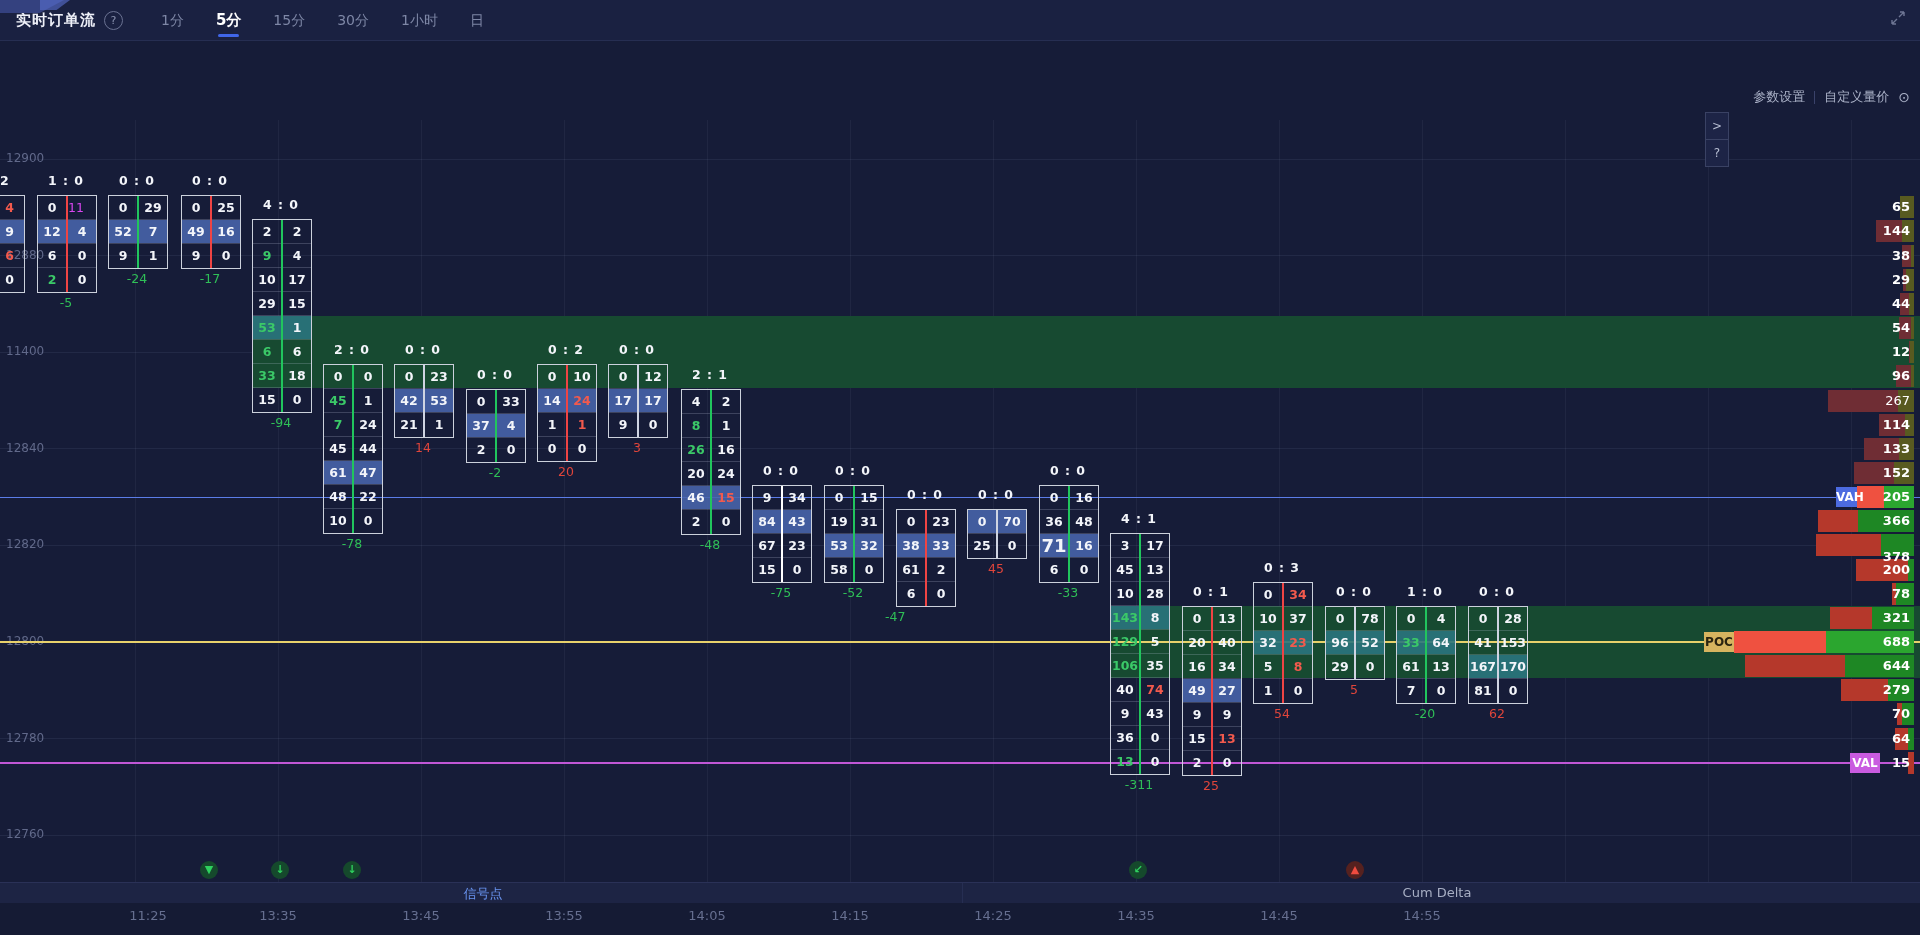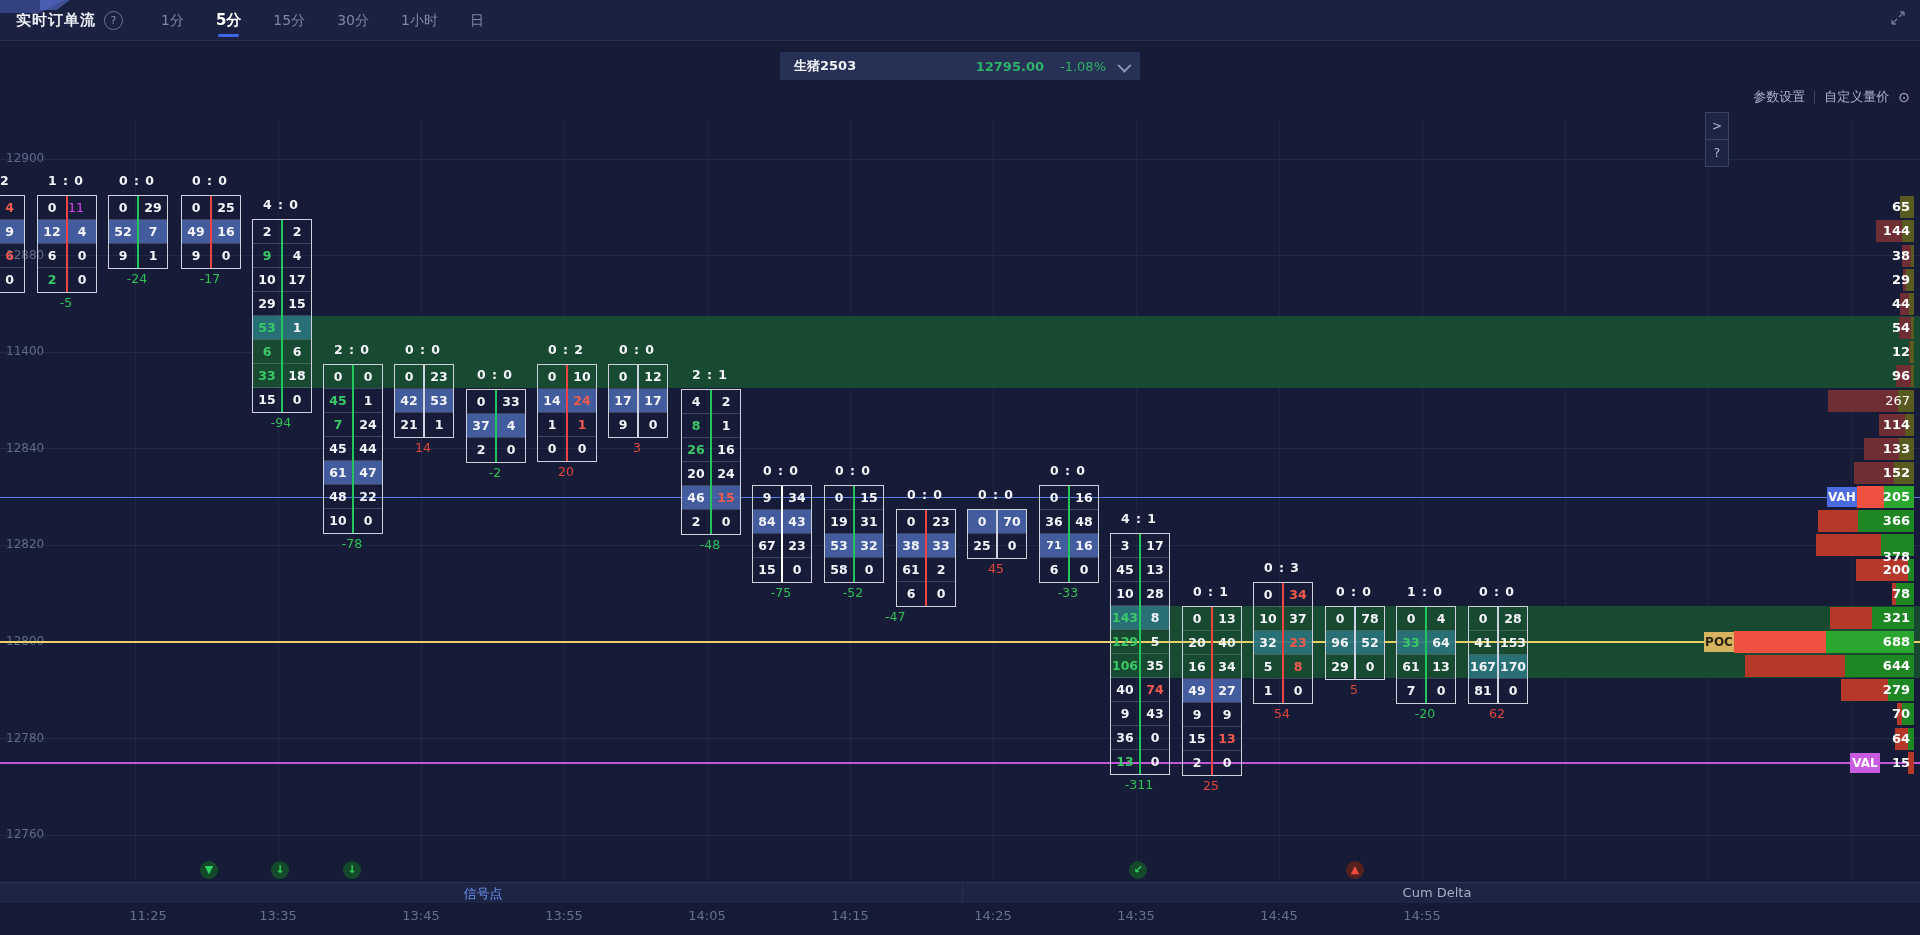--- a/index.html
+++ b/index.html
@@ -120,21 +120,21 @@
       <div style="position: absolute; right: 10px; top: 413.65px; height: 22px; line-height: 22px; font-size: 13px; font-weight: bold; color: rgb(255, 255, 255); z-index: 5;">114</div>
       <div style="position: absolute; right: 6px; top: 437.8px; width: 15px; height: 22px; background: rgb(88, 90, 32); z-index: 4;"></div>
       <div style="position: absolute; right: 21px; top: 437.8px; width: 35px; height: 22px; background: rgb(111, 45, 52); z-index: 4;"></div>
       <div style="position: absolute; right: 10px; top: 437.8px; height: 22px; line-height: 22px; font-size: 13px; font-weight: bold; color: rgb(255, 255, 255); z-index: 5;">133</div>
       <div style="position: absolute; right: 6px; top: 461.95px; width: 20px; height: 22px; background: rgb(88, 90, 32); z-index: 4;"></div>
       <div style="position: absolute; right: 26px; top: 461.95px; width: 40px; height: 22px; background: rgb(111, 45, 52); z-index: 4;"></div>
       <div style="position: absolute; right: 10px; top: 461.95px; height: 22px; line-height: 22px; font-size: 13px; font-weight: bold; color: rgb(255, 255, 255); z-index: 5;">152</div>
       <div style="position: absolute; right: 6px; top: 486.1px; width: 30px; height: 22px; background: rgb(43, 166, 47); z-index: 4;"></div>
       <div style="position: absolute; right: 36px; top: 486.1px; width: 27px; height: 22px; background: rgb(239, 81, 64); z-index: 4;"></div>
       <div style="position: absolute; right: 10px; top: 486.1px; height: 22px; line-height: 22px; font-size: 13px; font-weight: bold; color: rgb(255, 255, 255); z-index: 5;">205</div>
-      <div style="position: absolute; right: 63px; top: 487.1px; width: 30px; height: 20px; line-height: 20px; text-align: center; font-size: 12px; font-weight: bold; background: rgb(76, 107, 224); color: rgb(255, 255, 255); z-index: 6;">VAH</div>
+      <div style="position: absolute; right: 63px; top: 487.1px; width: 21px; height: 20px; line-height: 20px; text-align: center; font-size: 12px; font-weight: bold; background: rgb(76, 107, 224); color: rgb(255, 255, 255); z-index: 6;">VAH</div>
       <div style="position: absolute; right: 6px; top: 510.25px; width: 56px; height: 22px; background: rgb(30, 135, 36); z-index: 4;"></div>
       <div style="position: absolute; right: 62px; top: 510.25px; width: 40px; height: 22px; background: rgb(181, 56, 43); z-index: 4;"></div>
       <div style="position: absolute; right: 10px; top: 510.25px; height: 22px; line-height: 22px; font-size: 13px; font-weight: bold; color: rgb(255, 255, 255); z-index: 5;">366</div>
       <div style="position: absolute; right: 6px; top: 534.4px; width: 33px; height: 22px; background: rgb(30, 135, 36); z-index: 4;"></div>
       <div style="position: absolute; right: 39px; top: 534.4px; width: 65px; height: 22px; background: rgb(181, 56, 43); z-index: 4;"></div>
       <div style="position: absolute; right: 10px; top: 534.4px; height: 30px; line-height: 22px; font-size: 13px; font-weight: bold; color: rgb(255, 255, 255); z-index: 5; margin-top: 12px;">378</div>
       <div style="position: absolute; right: 6px; top: 558.55px; width: 6px; height: 22px; background: rgb(30, 135, 36); z-index: 4;"></div>
       <div style="position: absolute; right: 12px; top: 558.55px; width: 52px; height: 22px; background: rgb(181, 56, 43); z-index: 4;"></div>
       <div style="position: absolute; right: 10px; top: 558.55px; height: 22px; line-height: 22px; font-size: 13px; font-weight: bold; color: rgb(255, 255, 255); z-index: 5;">200</div>
       <div style="position: absolute; right: 6px; top: 582.7px; width: 18px; height: 22px; background: rgb(30, 135, 36); z-index: 4;"></div>
@@ -499,21 +499,21 @@
         <div style="position: absolute; left: 0px; top: 0px; width: 58px; height: 24px; border-bottom: 1px solid rgba(200, 210, 230, 0.22); box-sizing: border-box;">
           <div style="position: absolute; left: 0px; top: 0px; width: 28px; height: 24px; line-height: 23px; text-align: center; font-size: 12.5px; font-weight: bold; color: rgb(243, 245, 250);">0</div>
           <div style="position: absolute; right: 0px; top: 0px; width: 28px; height: 24px; line-height: 23px; text-align: center; font-size: 12.5px; font-weight: bold; color: rgb(243, 245, 250);">16</div>
         </div>
         <div style="position: absolute; left: 0px; top: 24px; width: 58px; height: 24px; border-bottom: 1px solid rgba(200, 210, 230, 0.22); box-sizing: border-box;">
           <div style="position: absolute; left: 0px; top: 0px; width: 28px; height: 24px; line-height: 23px; text-align: center; font-size: 12.5px; font-weight: bold; color: rgb(243, 245, 250);">36</div>
           <div style="position: absolute; right: 0px; top: 0px; width: 28px; height: 24px; line-height: 23px; text-align: center; font-size: 12.5px; font-weight: bold; color: rgb(243, 245, 250);">48</div>
         </div>
         <div style="position: absolute; left: 0px; top: 48px; width: 58px; height: 24px; border-bottom: 1px solid rgba(200, 210, 230, 0.22); box-sizing: border-box;">
           <div style="position: absolute; left: 0px; top: 0px; width: 100%; height: 100%; background: rgba(73, 101, 172, 0.88);"></div>
-          <div style="position: absolute; left: 0px; top: 0px; width: 28px; height: 40px; line-height: 23px; text-align: center; font-size: 11px; font-weight: bold; color: rgb(243, 245, 250);">71</div>
+          <div style="position: absolute; left: 0px; top: 0px; width: 28px; height: 40px; line-height: 23px; text-align: center; font-size: 18px; font-weight: bold; color: rgb(243, 245, 250);">71</div>
           <div style="position: absolute; right: 0px; top: 0px; width: 28px; height: 24px; line-height: 23px; text-align: center; font-size: 12.5px; font-weight: bold; color: rgb(243, 245, 250);">16</div>
         </div>
         <div style="position: absolute; left: 0px; top: 72px; width: 58px; height: 24px; border-bottom: none; box-sizing: border-box;">
           <div style="position: absolute; left: 0px; top: 0px; width: 28px; height: 24px; line-height: 23px; text-align: center; font-size: 12.5px; font-weight: bold; color: rgb(243, 245, 250);">6</div>
           <div style="position: absolute; right: 0px; top: 0px; width: 28px; height: 24px; line-height: 23px; text-align: center; font-size: 12.5px; font-weight: bold; color: rgb(243, 245, 250);">0</div>
         </div>
         <div style="position: absolute; left: 28px; top: 0px; width: 2px; height: 96px; background: rgb(33, 197, 93);"></div>
       </div>
       <div style="position: absolute; left: 1028px; top: 585.1px; width: 80px; text-align: center; font-size: 12.5px; color: rgb(47, 191, 87); z-index: 6;">-33</div>
       <div style="position: absolute; left: 1094px; top: 511.4px; width: 90px; text-align: center; font-size: 12.5px; font-weight: bold; color: rgb(243, 245, 250); letter-spacing: 1px; z-index: 6;">4 : 1</div>
@@ -711,26 +711,20 @@
       <span class="tab">1小时</span>
       <span class="tab">日</span>
     </div>
     <span class="fsicon">
       <svg width="16" height="16" viewBox="0 0 16 16">
           <path d="M9 7 L14 2 M14 2 h-4 M14 2 v4 M7 9 L2 14 M2 14 h4 M2 14 v-4" stroke="#8b93b0" stroke-width="1.4" fill="none"></path>
         </svg>
     </span>
   </div>
 
-  <div class="inst">
-    <span class="iname">生猪2503</span>
-    <span class="iprice">12795.00</span>
-    <span class="ichg">-1.08%</span>
-    <span class="ichev"></span>
-  </div>
 
   <div class="rightbar">
     <span>参数设置</span>
     <span class="sep"></span>
     <span>自定义量价</span>
     <span class="gear">⊙</span>
   </div>
 
   <div class="sidebtns">
     <div class="sbtn">&gt;</div>

